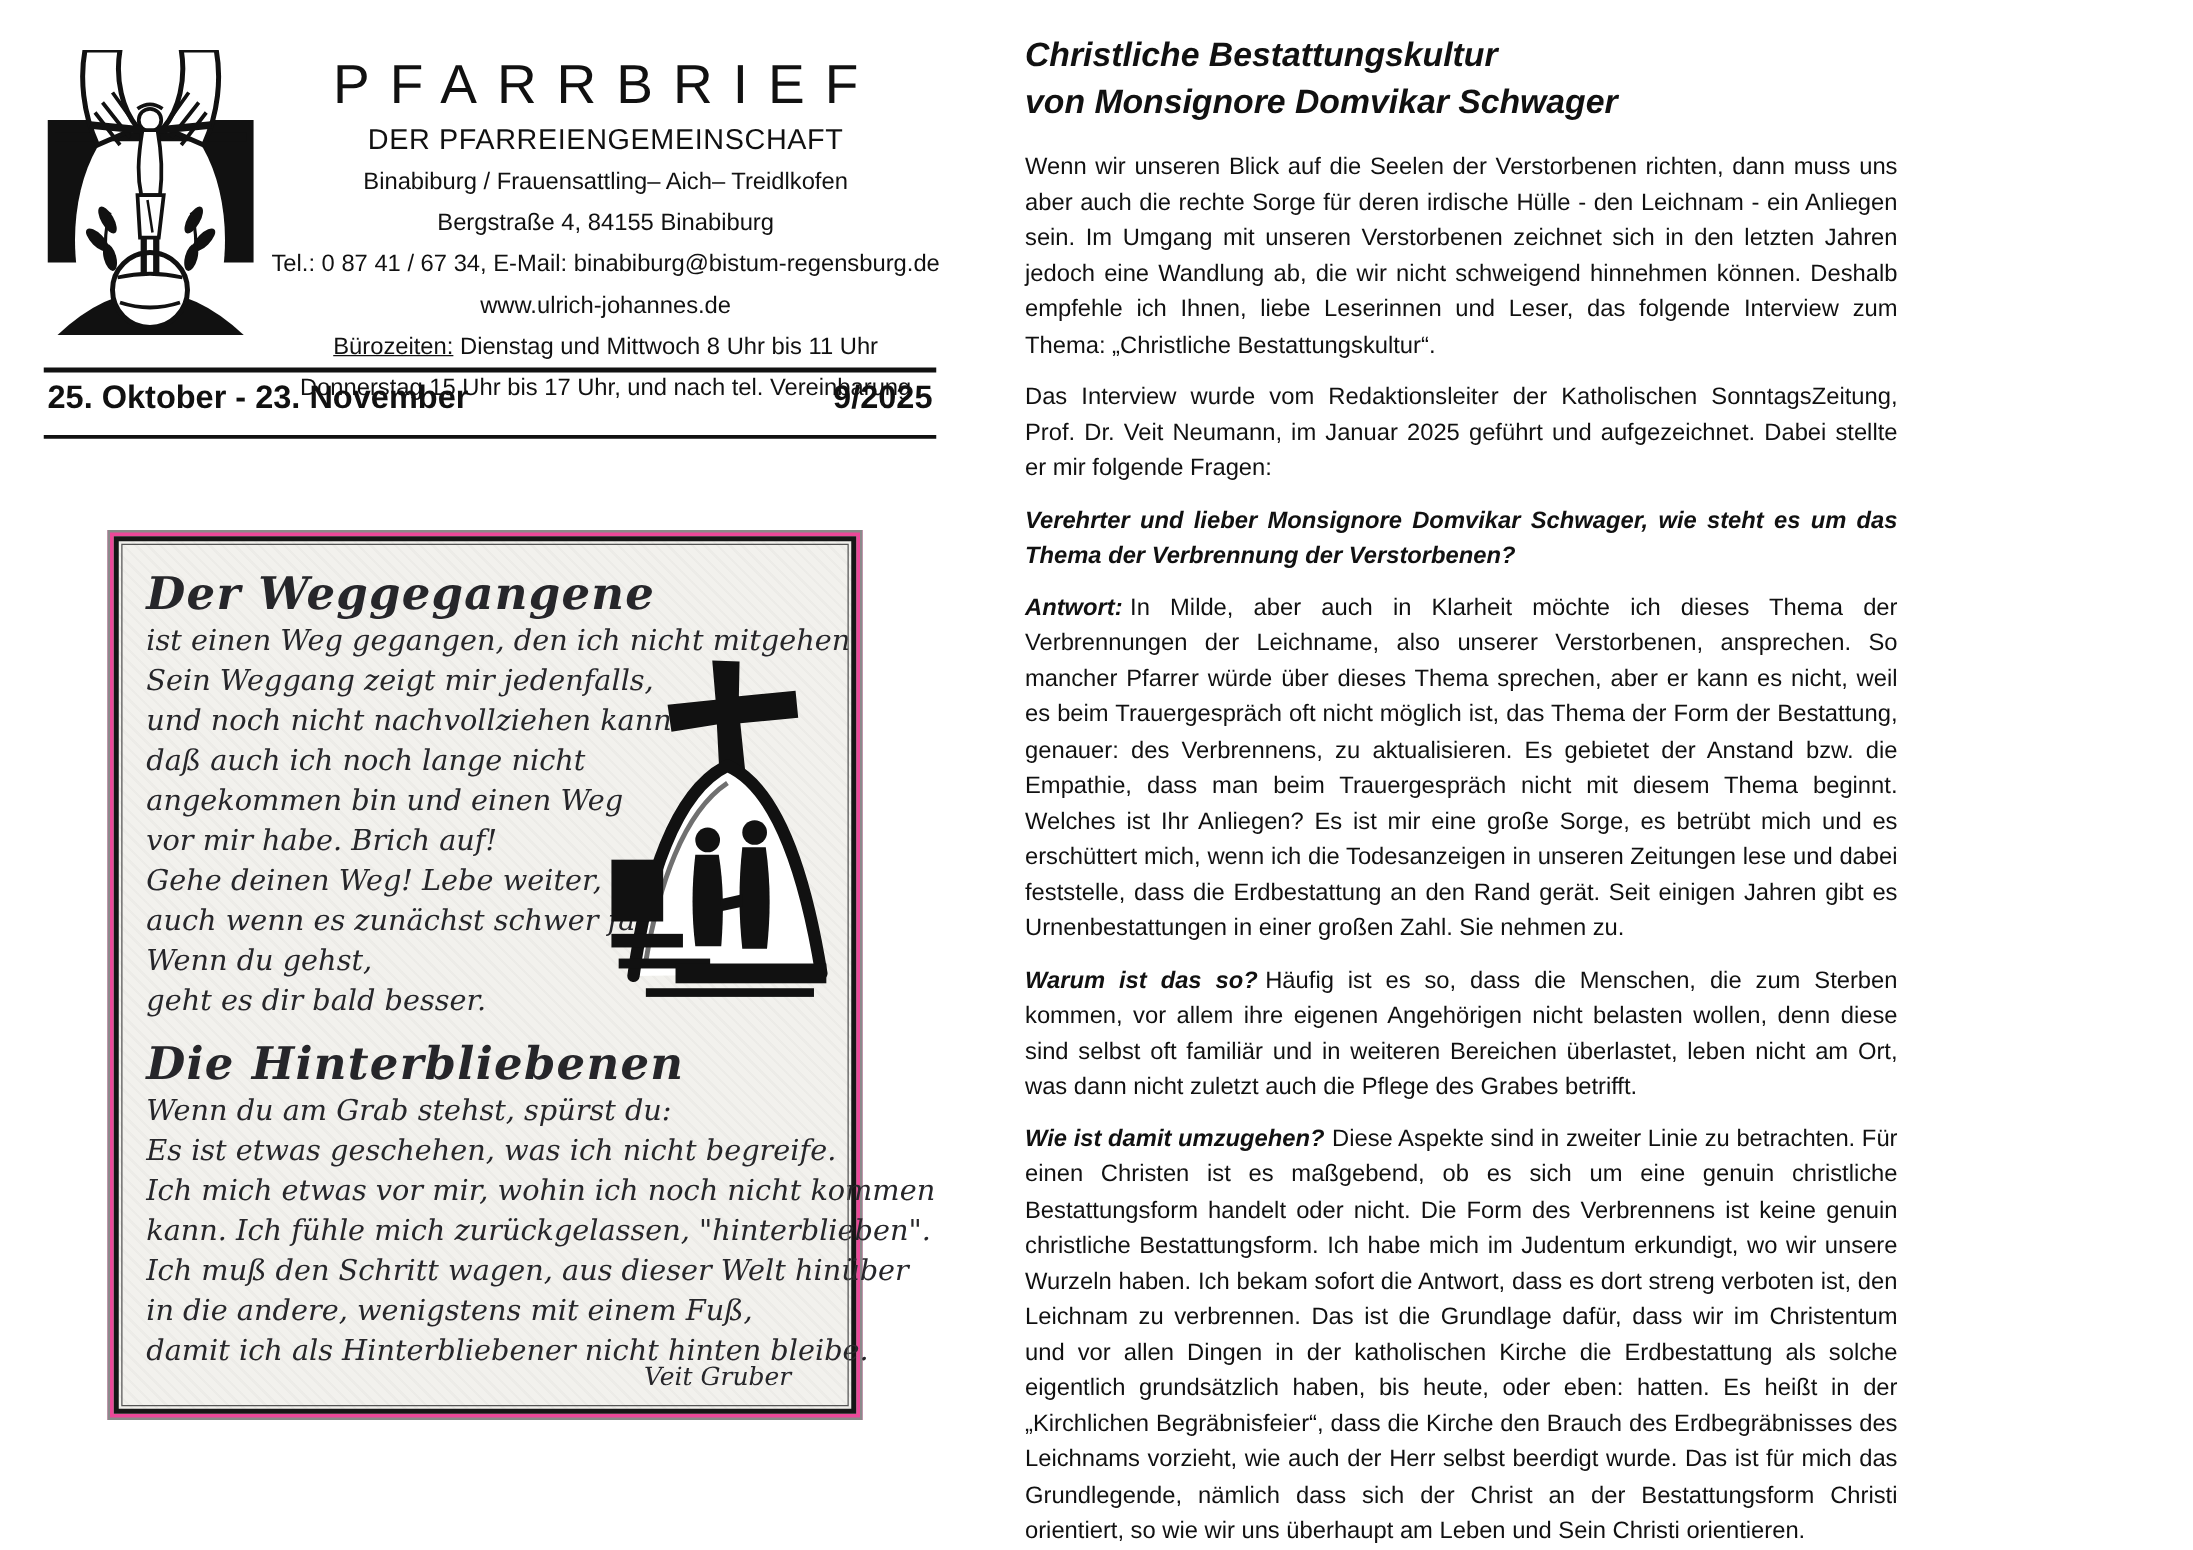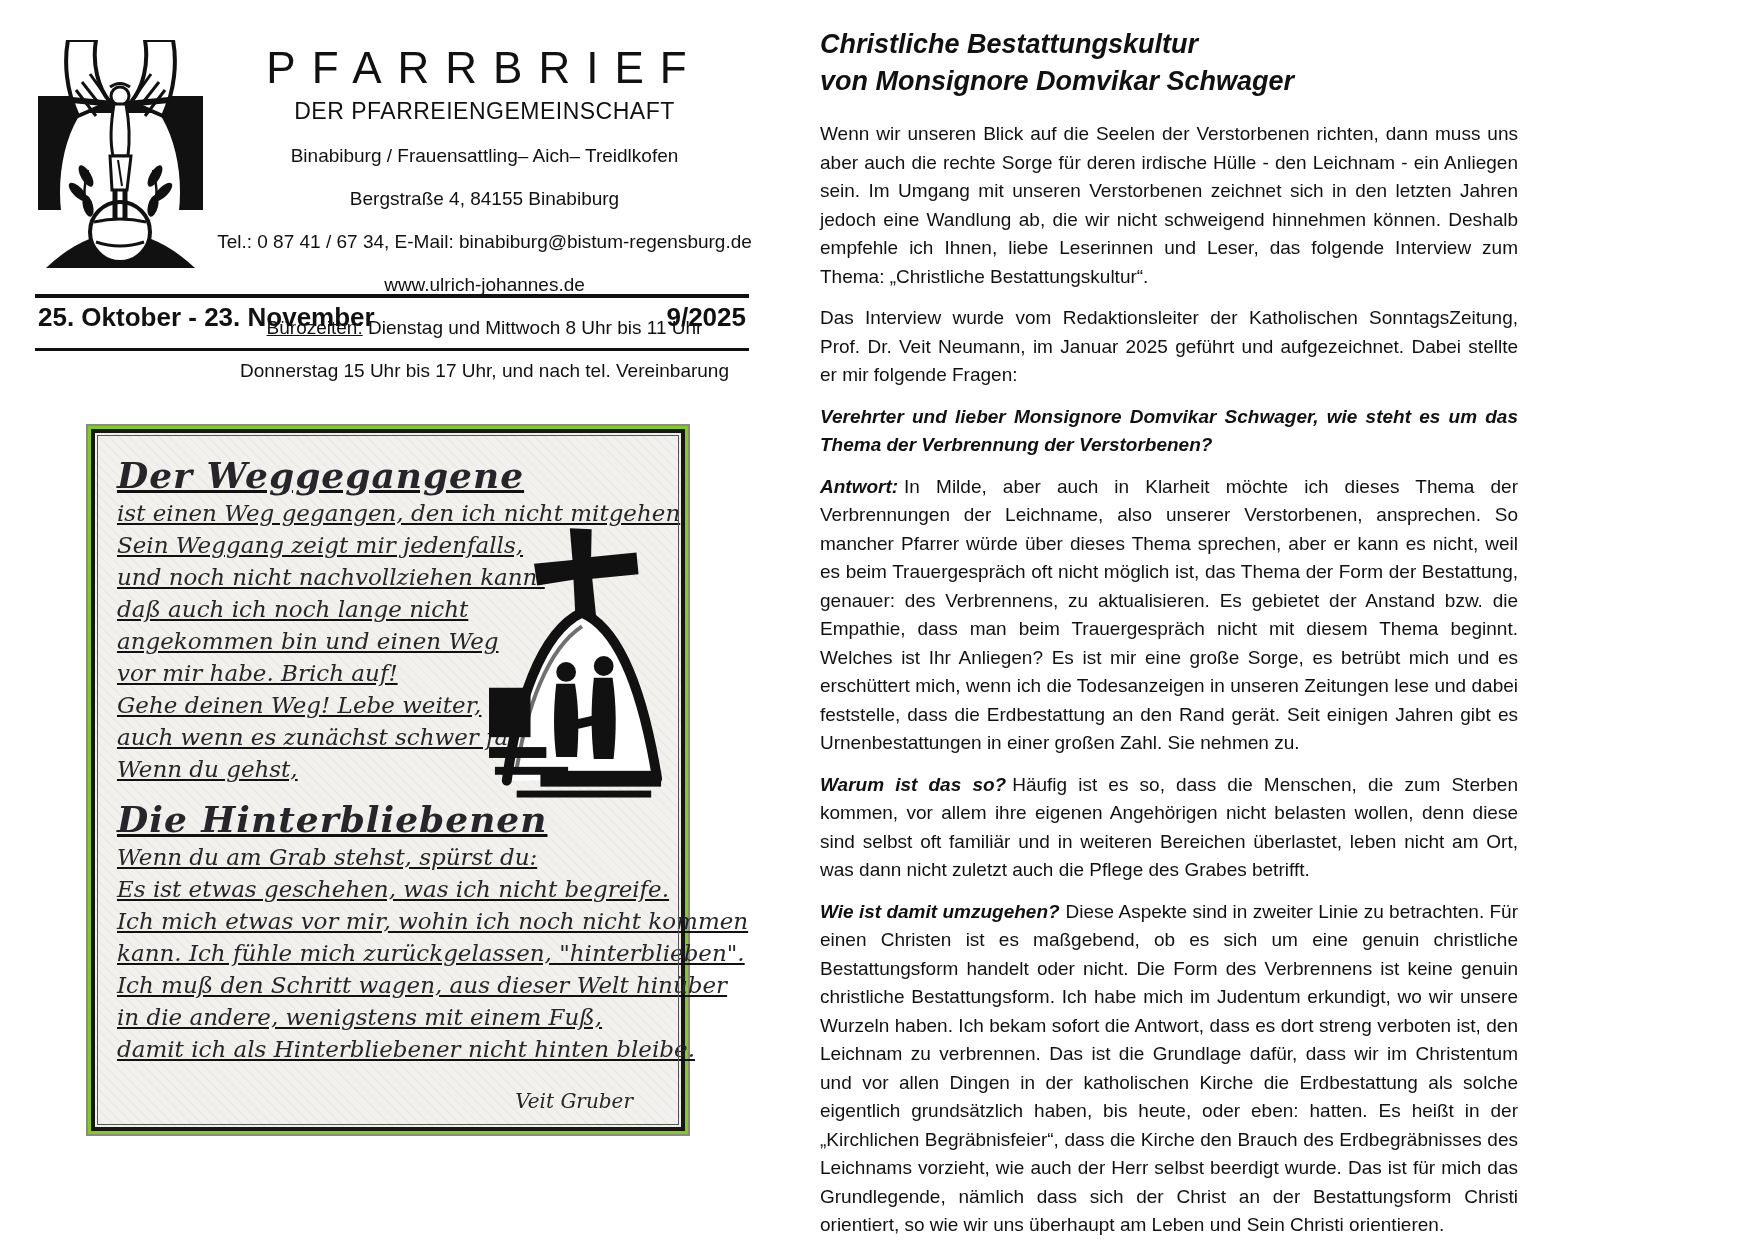--- a/index.html
+++ b/index.html
@@ -5,28 +5,28 @@
   html,body{margin:0;padding:0;}
   body{
     width:1754px;height:1240px;position:relative;background:#ffffff;
     font-family:"Liberation Sans",sans-serif;color:#111;overflow:hidden;
   }
   
   .logo-wrap{position:absolute;left:38px;top:40px;width:165px;height:228px;}
   .mast-text{position:absolute;left:212px;top:44px;width:545px;text-align:center;}
   .mast-title{font-size:44px;font-weight:normal;letter-spacing:16px;line-height:48px;white-space:nowrap;}
   .mast-sub{font-size:23px;margin-top:6px;letter-spacing:0.5px;}
-  .mast-line{font-size:19px;line-height:25px;margin-top:18px;}
+  .mast-line{font-size:19px;line-height:25px;margin-top:8px;}
   .mast-line .ul{text-decoration:underline;}
   .rule{position:absolute;left:35px;width:714px;background:#111;}
   .rule1{top:294px;height:4px;}
   .rule2{top:348px;height:3px;}
   .issue-bar{position:absolute;left:38px;top:302px;width:708px;display:flex;justify-content:space-between;font-size:26px;font-weight:bold;}
   
-  .poem-frame{position:absolute;left:86px;top:424px;width:604px;height:712px;border:2px solid #8a8a8a;background:#84cc16;box-sizing:border-box;padding:3px;text-decoration:underline;}
+  .poem-frame{position:absolute;left:86px;top:424px;width:604px;height:712px;border:2px solid #8a8a8a;background:#ec4899;box-sizing:border-box;padding:3px;}
   .poem-inner{border:4px solid #161616;outline:1px solid #555;outline-offset:-7px;height:100%;box-sizing:border-box;
     background:#f2f1ed;
     background-image:repeating-linear-gradient(45deg,rgba(0,0,0,0.025) 0 2px,transparent 2px 7px);
     padding:20px 14px 10px 22px;position:relative;
     font-family:"DejaVu Serif",serif;font-style:italic;color:#26262a;}
   .poem-h{font-size:36px;font-weight:bold;line-height:44px;letter-spacing:1px;}
   .poem-line{font-size:23px;line-height:32px;white-space:nowrap;}
   .poem-h2{margin-top:12px;}
   .poem-sig{position:absolute;right:48px;bottom:14px;font-size:20px;}
   .poem-art{position:absolute;right:14px;top:88px;width:178px;height:288px;}
@@ -121,20 +121,21 @@
     <div class="poem-h">Der Weggegangene</div>
     <div class="poem-line">ist einen Weg gegangen, den ich nicht mitgehen</div>
     <div class="poem-line">Sein Weggang zeigt mir jedenfalls,</div>
     <div class="poem-line">und noch nicht nachvollziehen kann.</div>
     <div class="poem-line">daß auch ich noch lange nicht</div>
     <div class="poem-line">angekommen bin und einen Weg</div>
     <div class="poem-line">vor mir habe. Brich auf!</div>
     <div class="poem-line">Gehe deinen Weg! Lebe weiter,</div>
     <div class="poem-line">auch wenn es zunächst schwer fällt.</div>
     <div class="poem-line">Wenn du gehst,</div>
+    <div class="poem-line">geht es dir bald besser.</div>
 
     <div class="poem-h poem-h2">Die Hinterbliebenen</div>
     <div class="poem-line">Wenn du am Grab stehst, spürst du:</div>
     <div class="poem-line">Es ist etwas geschehen, was ich nicht begreife.</div>
     <div class="poem-line">Ich mich etwas vor mir, wohin ich noch nicht kommen</div>
     <div class="poem-line">kann. Ich fühle mich zurückgelassen, "hinterblieben".</div>
     <div class="poem-line">Ich muß den Schritt wagen, aus dieser Welt hinüber</div>
     <div class="poem-line">in die andere, wenigstens mit einem Fuß,</div>
     <div class="poem-line">damit ich als Hinterbliebener nicht hinten bleibe.</div>
 

